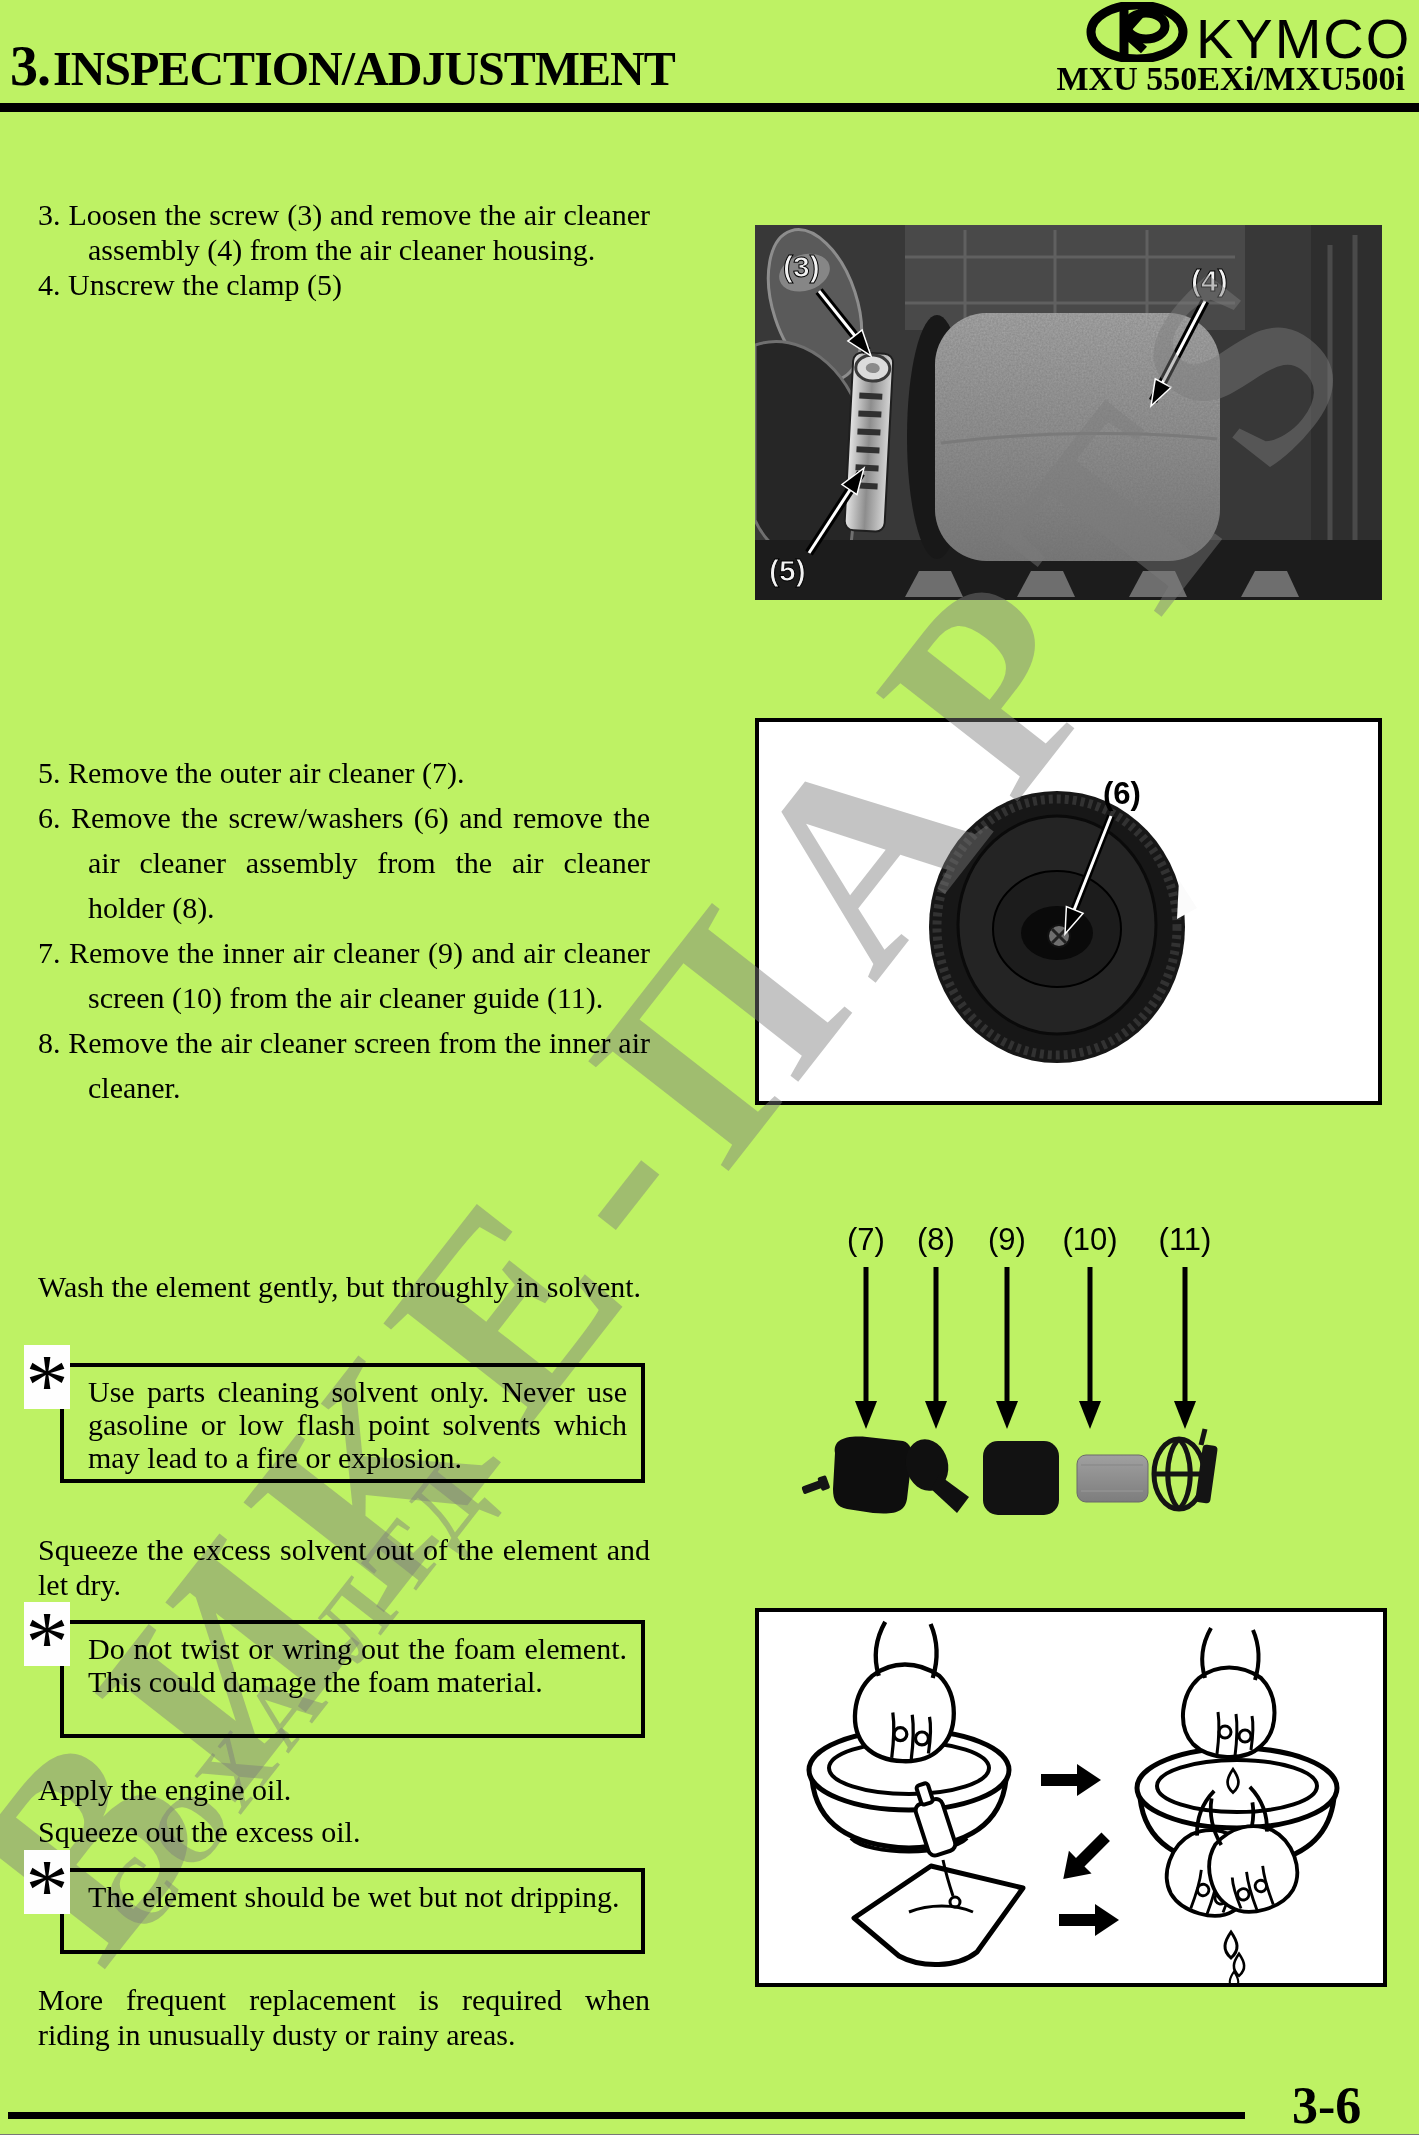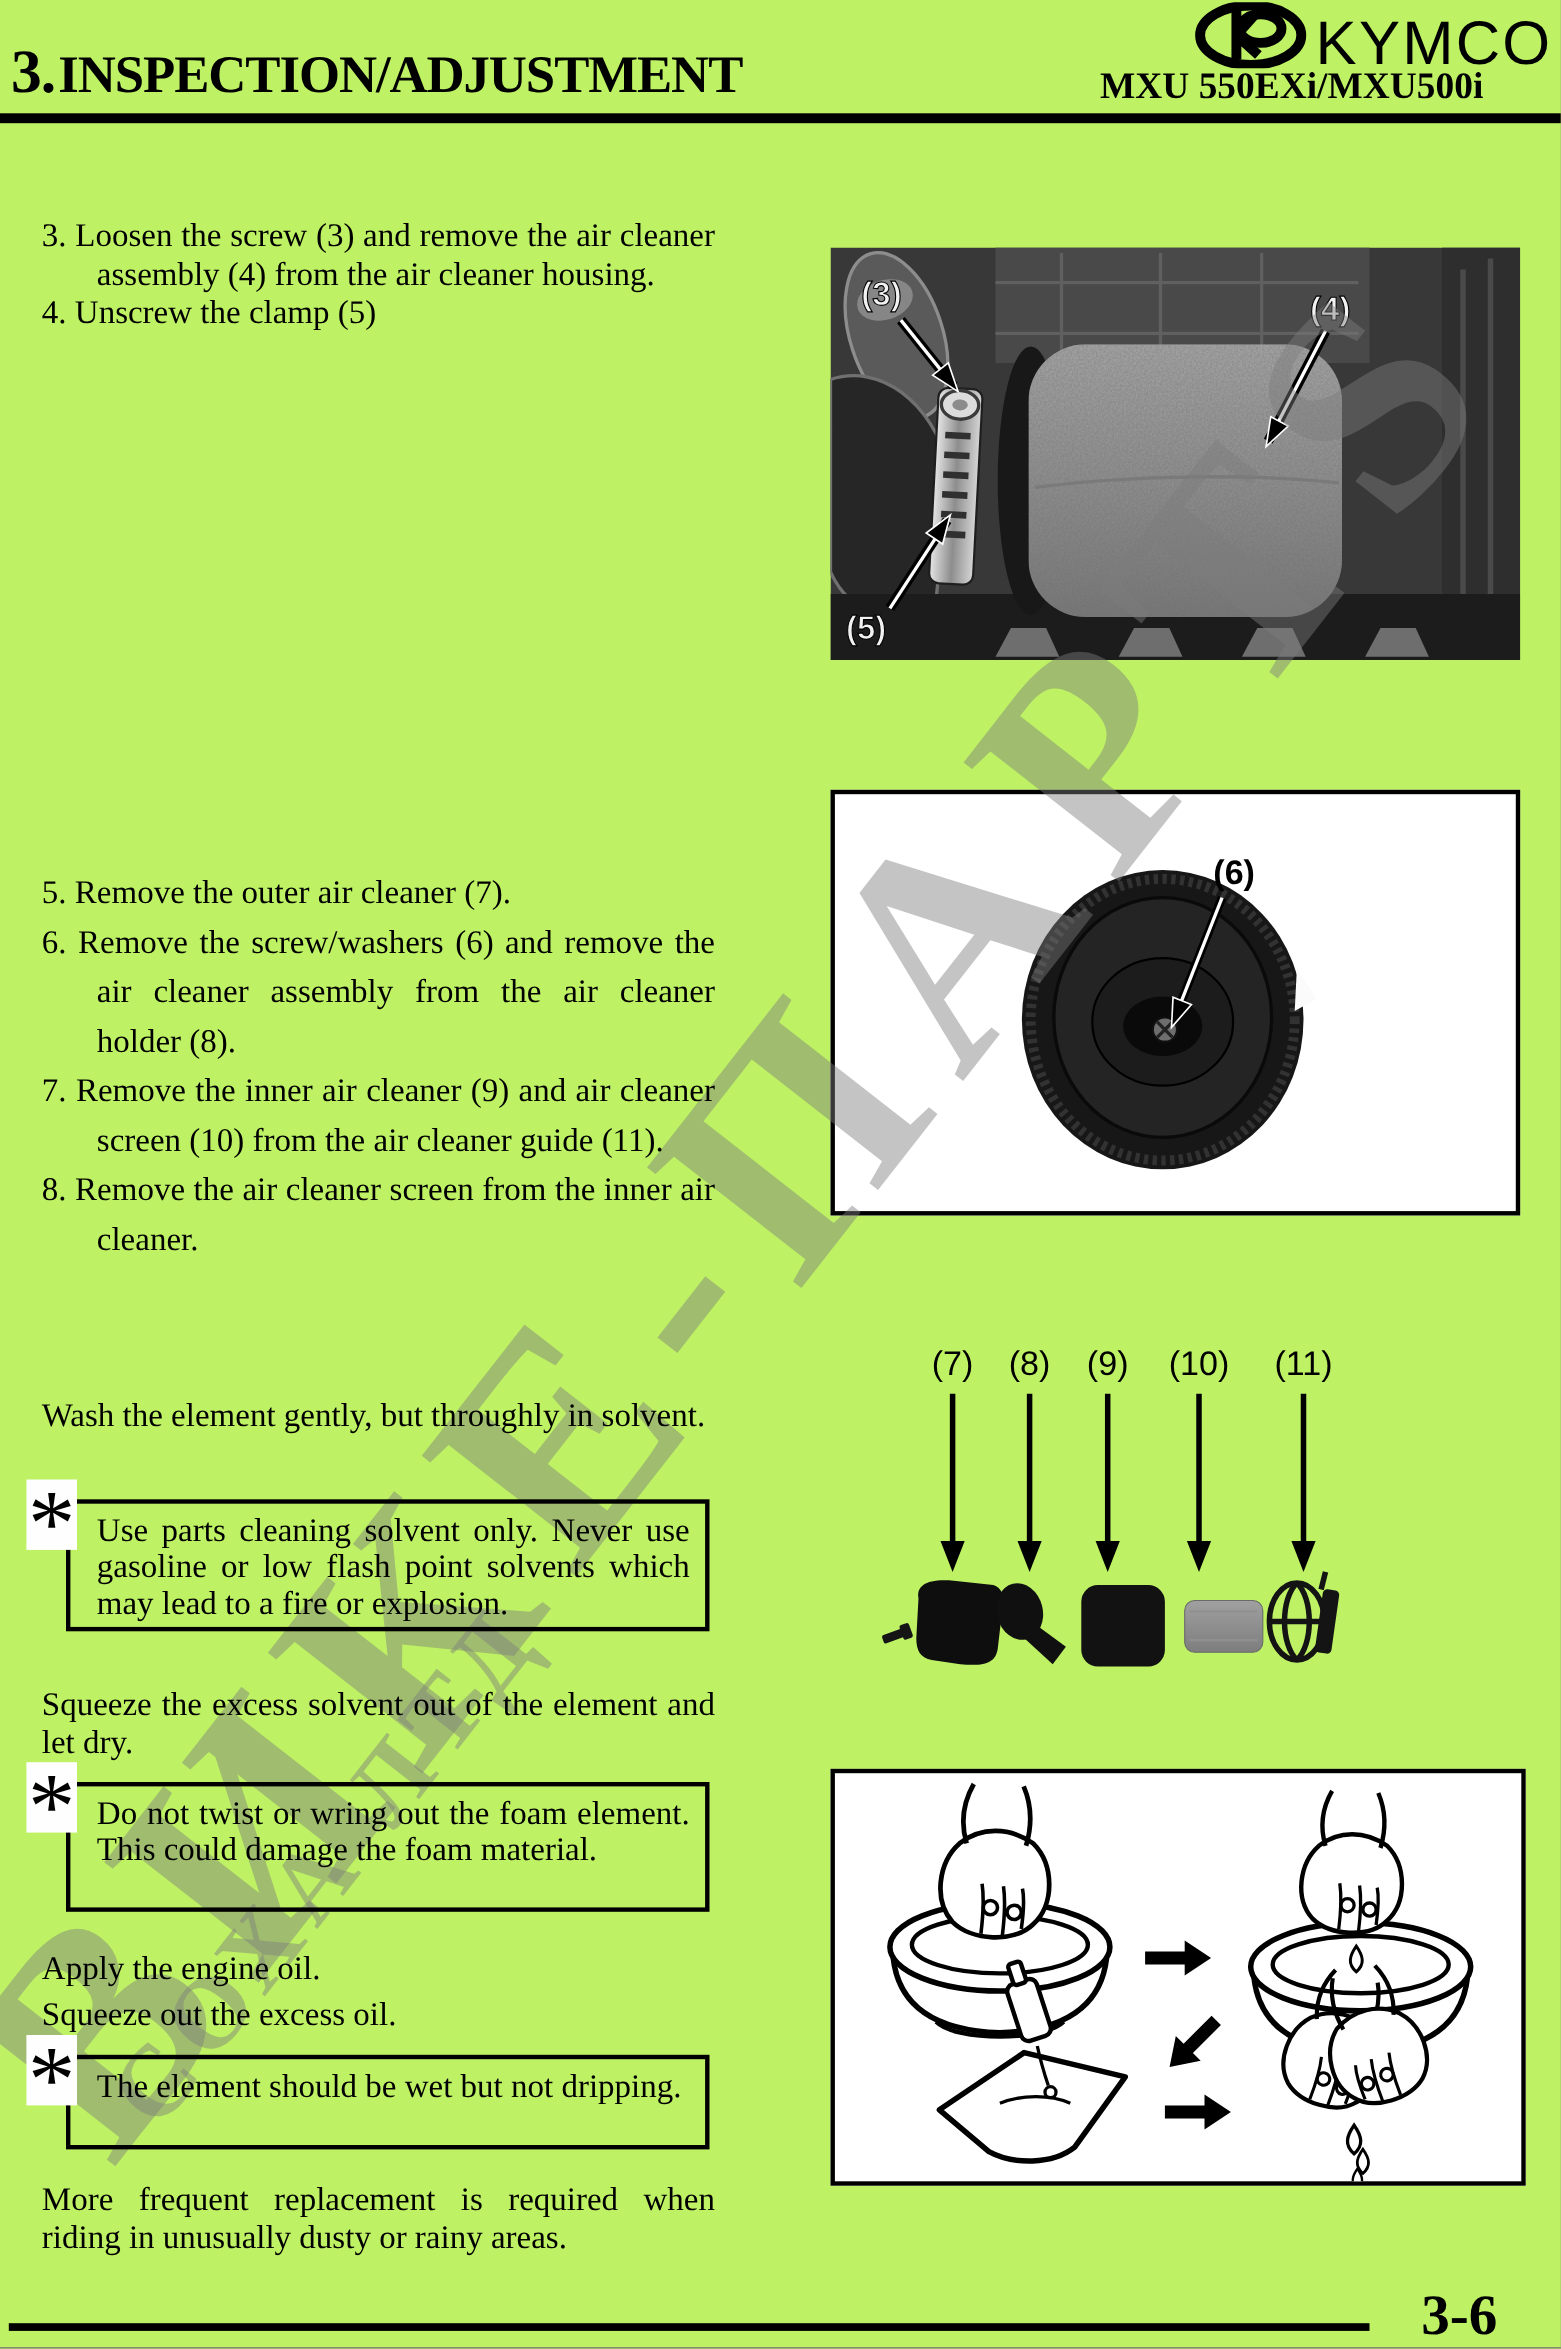--- a/index.html
+++ b/index.html
@@ -6,21 +6,21 @@
   .page{position:relative;width:1419px;height:2134px;background:#bef264;overflow:hidden;
         font-family:"Liberation Serif","DejaVu Serif",serif;color:#000;}
   .abs{position:absolute;}
   
   .z-fig{z-index:1;} .z-wm{z-index:2;pointer-events:none;} .z-txt{z-index:3;}
   
   .hdr-title{left:10px;top:34px;font-weight:bold;letter-spacing:-1px;white-space:nowrap;}
   .hdr-num{font-size:56px;} .hdr-name{font-size:48px;}
   .brand{left:1196px;top:6px;font-family:"Liberation Sans",sans-serif;font-weight:normal;
          font-size:56px;letter-spacing:2px;}
-  .model{left:1000px;top:60px;width:405px;text-align:left;font-weight:bold;font-size:34px;}
+  .model{left:1000px;top:60px;width:405px;text-align:right;font-weight:bold;font-size:34px;}
   .rule{background:#000;}
   
   .body-col{width:612px;font-size:30px;line-height:35px;text-align:justify;}
   .lh45{line-height:45px;}
   .hang{padding-left:50px;text-indent:-50px;margin:0;}
   .sec-head{font-size:34px;font-weight:bold;white-space:nowrap;}
   
   .note{border:4px solid #000;box-sizing:border-box;width:585px;background:transparent;}
   .note-text{padding:8px 14px 4px 24px;font-size:30px;line-height:33px;text-align:justify;}
   .star{position:absolute;left:-40px;top:-22px;width:46px;height:64px;background:#fefefe;
@@ -55,21 +55,21 @@
   </svg>
   <div class="abs z-txt brand">KYMCO</div>
   <div class="abs z-txt model">MXU 550EXi/MXU500i</div>
   <div class="abs z-txt rule" style="left:0;top:103px;width:1419px;height:9px;"></div>
 
   <div class="abs z-txt body-col" style="left:38px;top:197px;">
     <p class="hang">3. Loosen the screw (3) and remove the air cleaner assembly (4) from the air cleaner housing.</p>
     <p class="hang">4. Unscrew the clamp (5)</p>
   </div>
 
-  <div class="abs z-txt body-col lh45" style="left:38px;top:750px;margin-top:39px;">
+  <div class="abs z-txt body-col lh45" style="left:38px;top:750px;">
     <p class="hang">5. Remove the outer air cleaner (7).</p>
     <p class="hang">6. Remove the screw/washers (6) and remove the air cleaner assembly from the air cleaner holder (8).</p>
     <p class="hang">7. Remove the inner air cleaner (9) and air cleaner screen (10) from the air cleaner guide (11).</p>
     <p class="hang">8. Remove the air cleaner screen from the inner air cleaner.</p>
   </div>
 
 
   <div class="abs z-txt body-col" style="left:38px;top:1269px;">Wash the element gently, but throughly in solvent.</div>
 
   <div class="abs z-txt note" style="left:60px;top:1363px;height:120px;">

